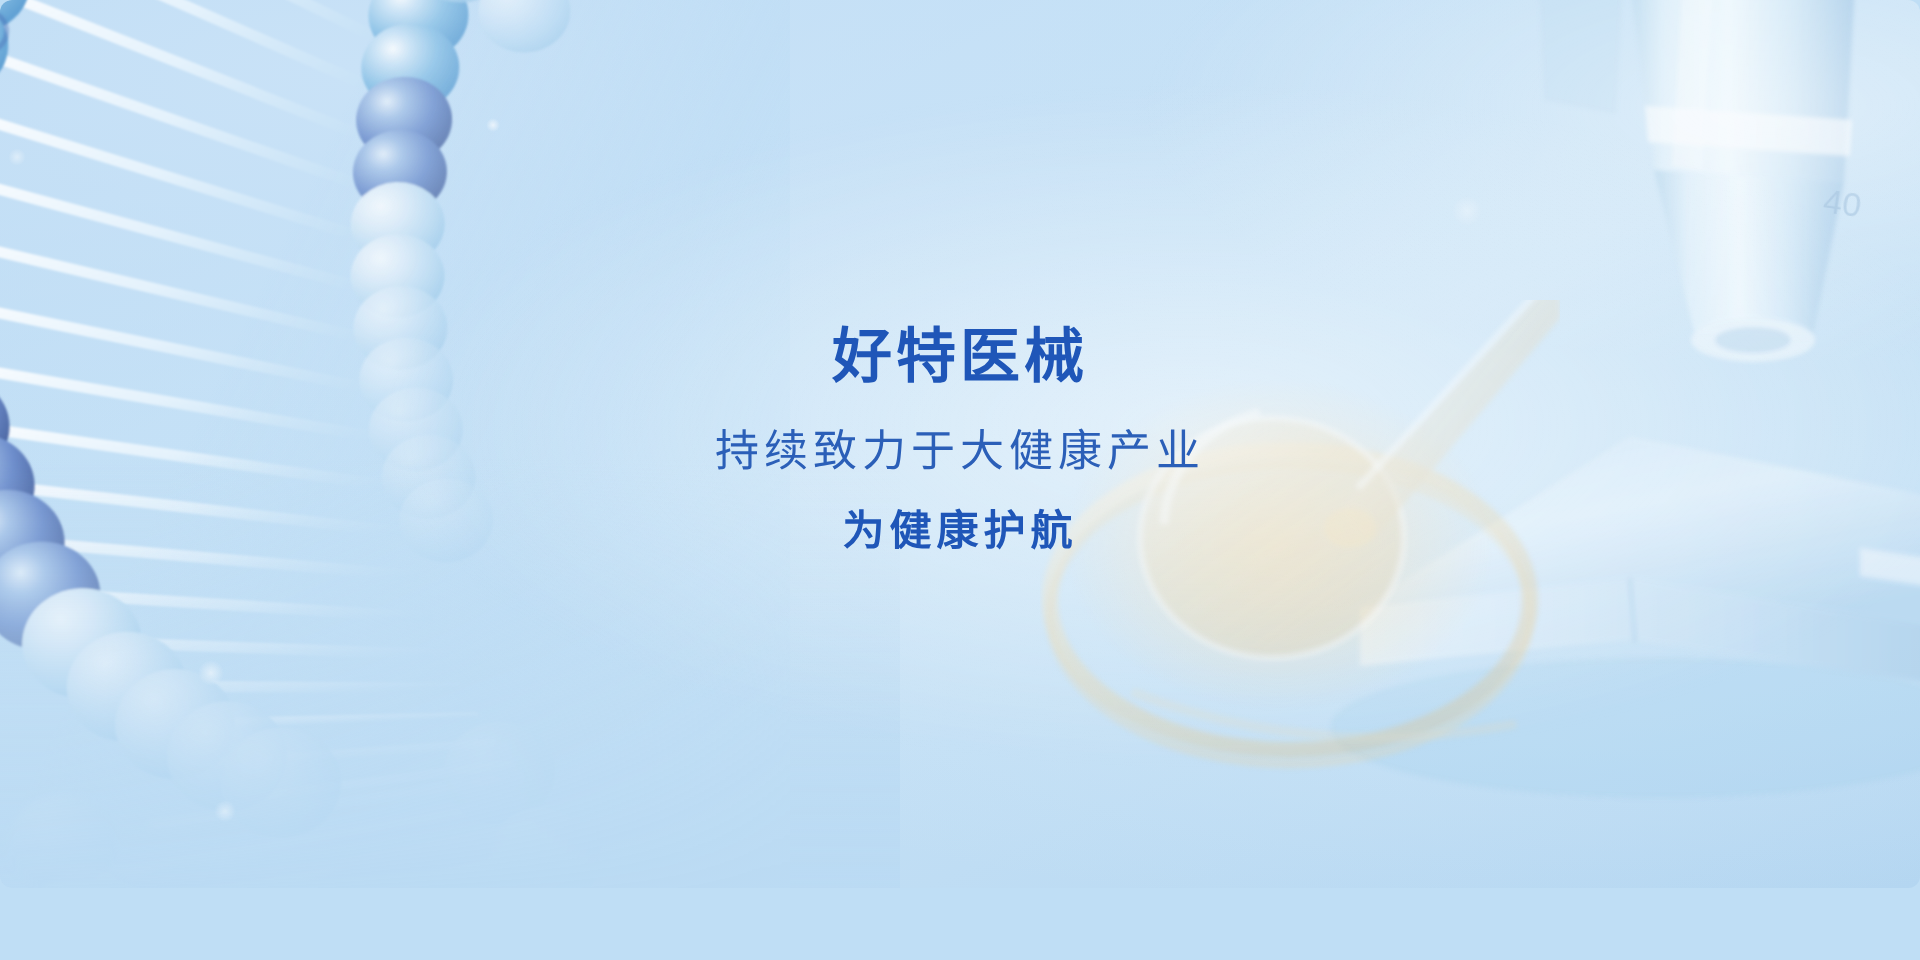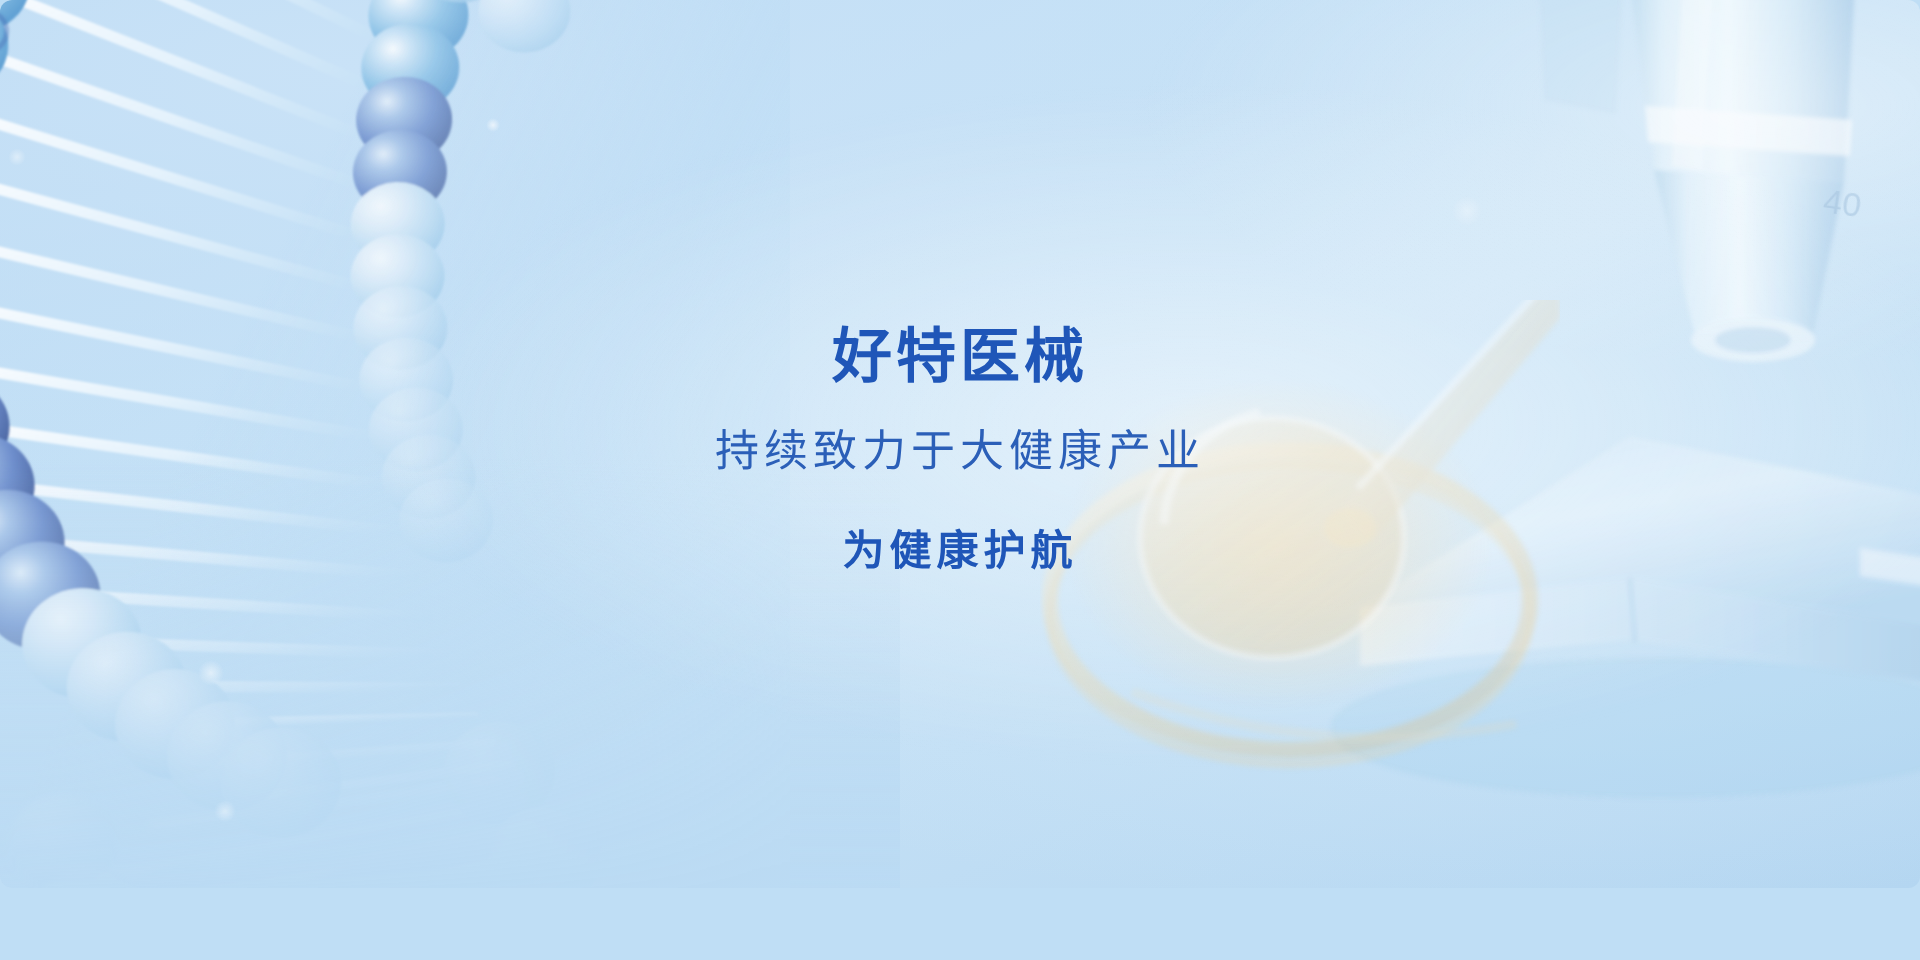--- a/index.html
+++ b/index.html
@@ -124,21 +124,21 @@
   }
   .subtitle{
     margin-top:34px;
     font-size:44px;
     font-weight:normal;
     letter-spacing:5px;
     color:#2b5fb8;
     line-height:1.2;
   }
   .tagline{
-    margin-top:48px;
+    margin-top:28px;
     font-size:42px;
     font-weight:bold;
     letter-spacing:5px;
     color:#1f56b8;
     line-height:1.2;
   }
 </style>
 </head>
 <body>
 

